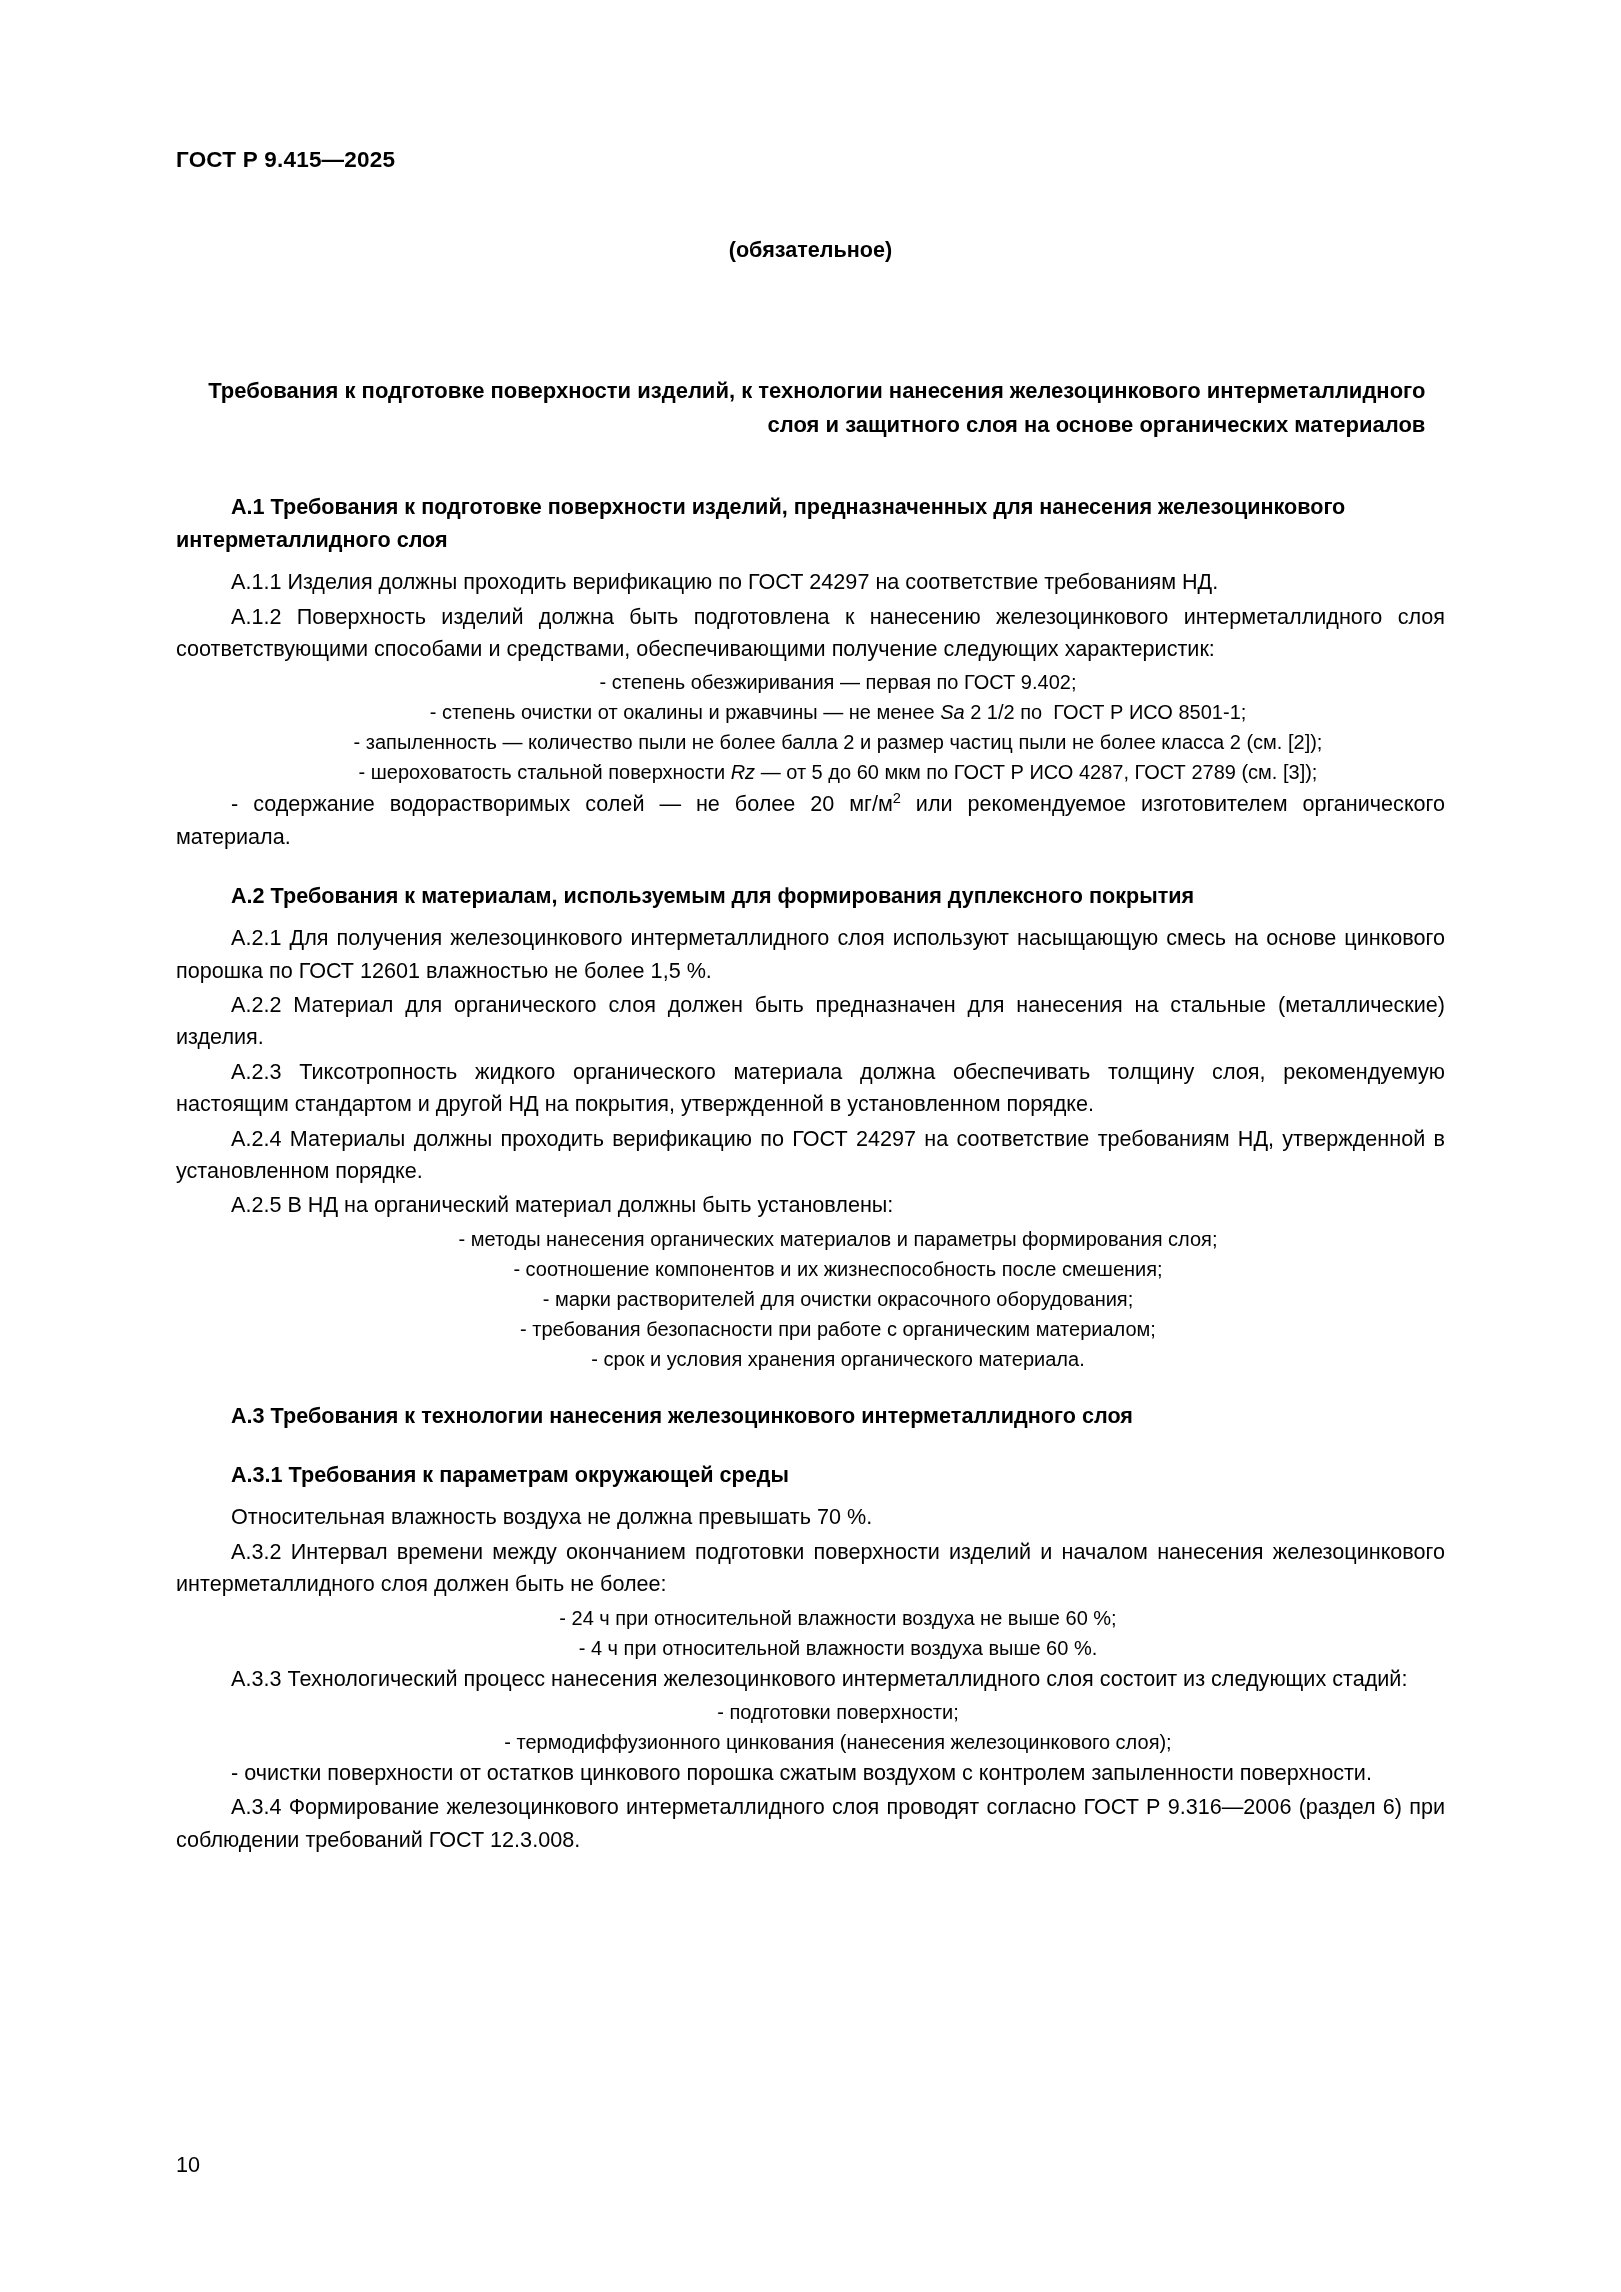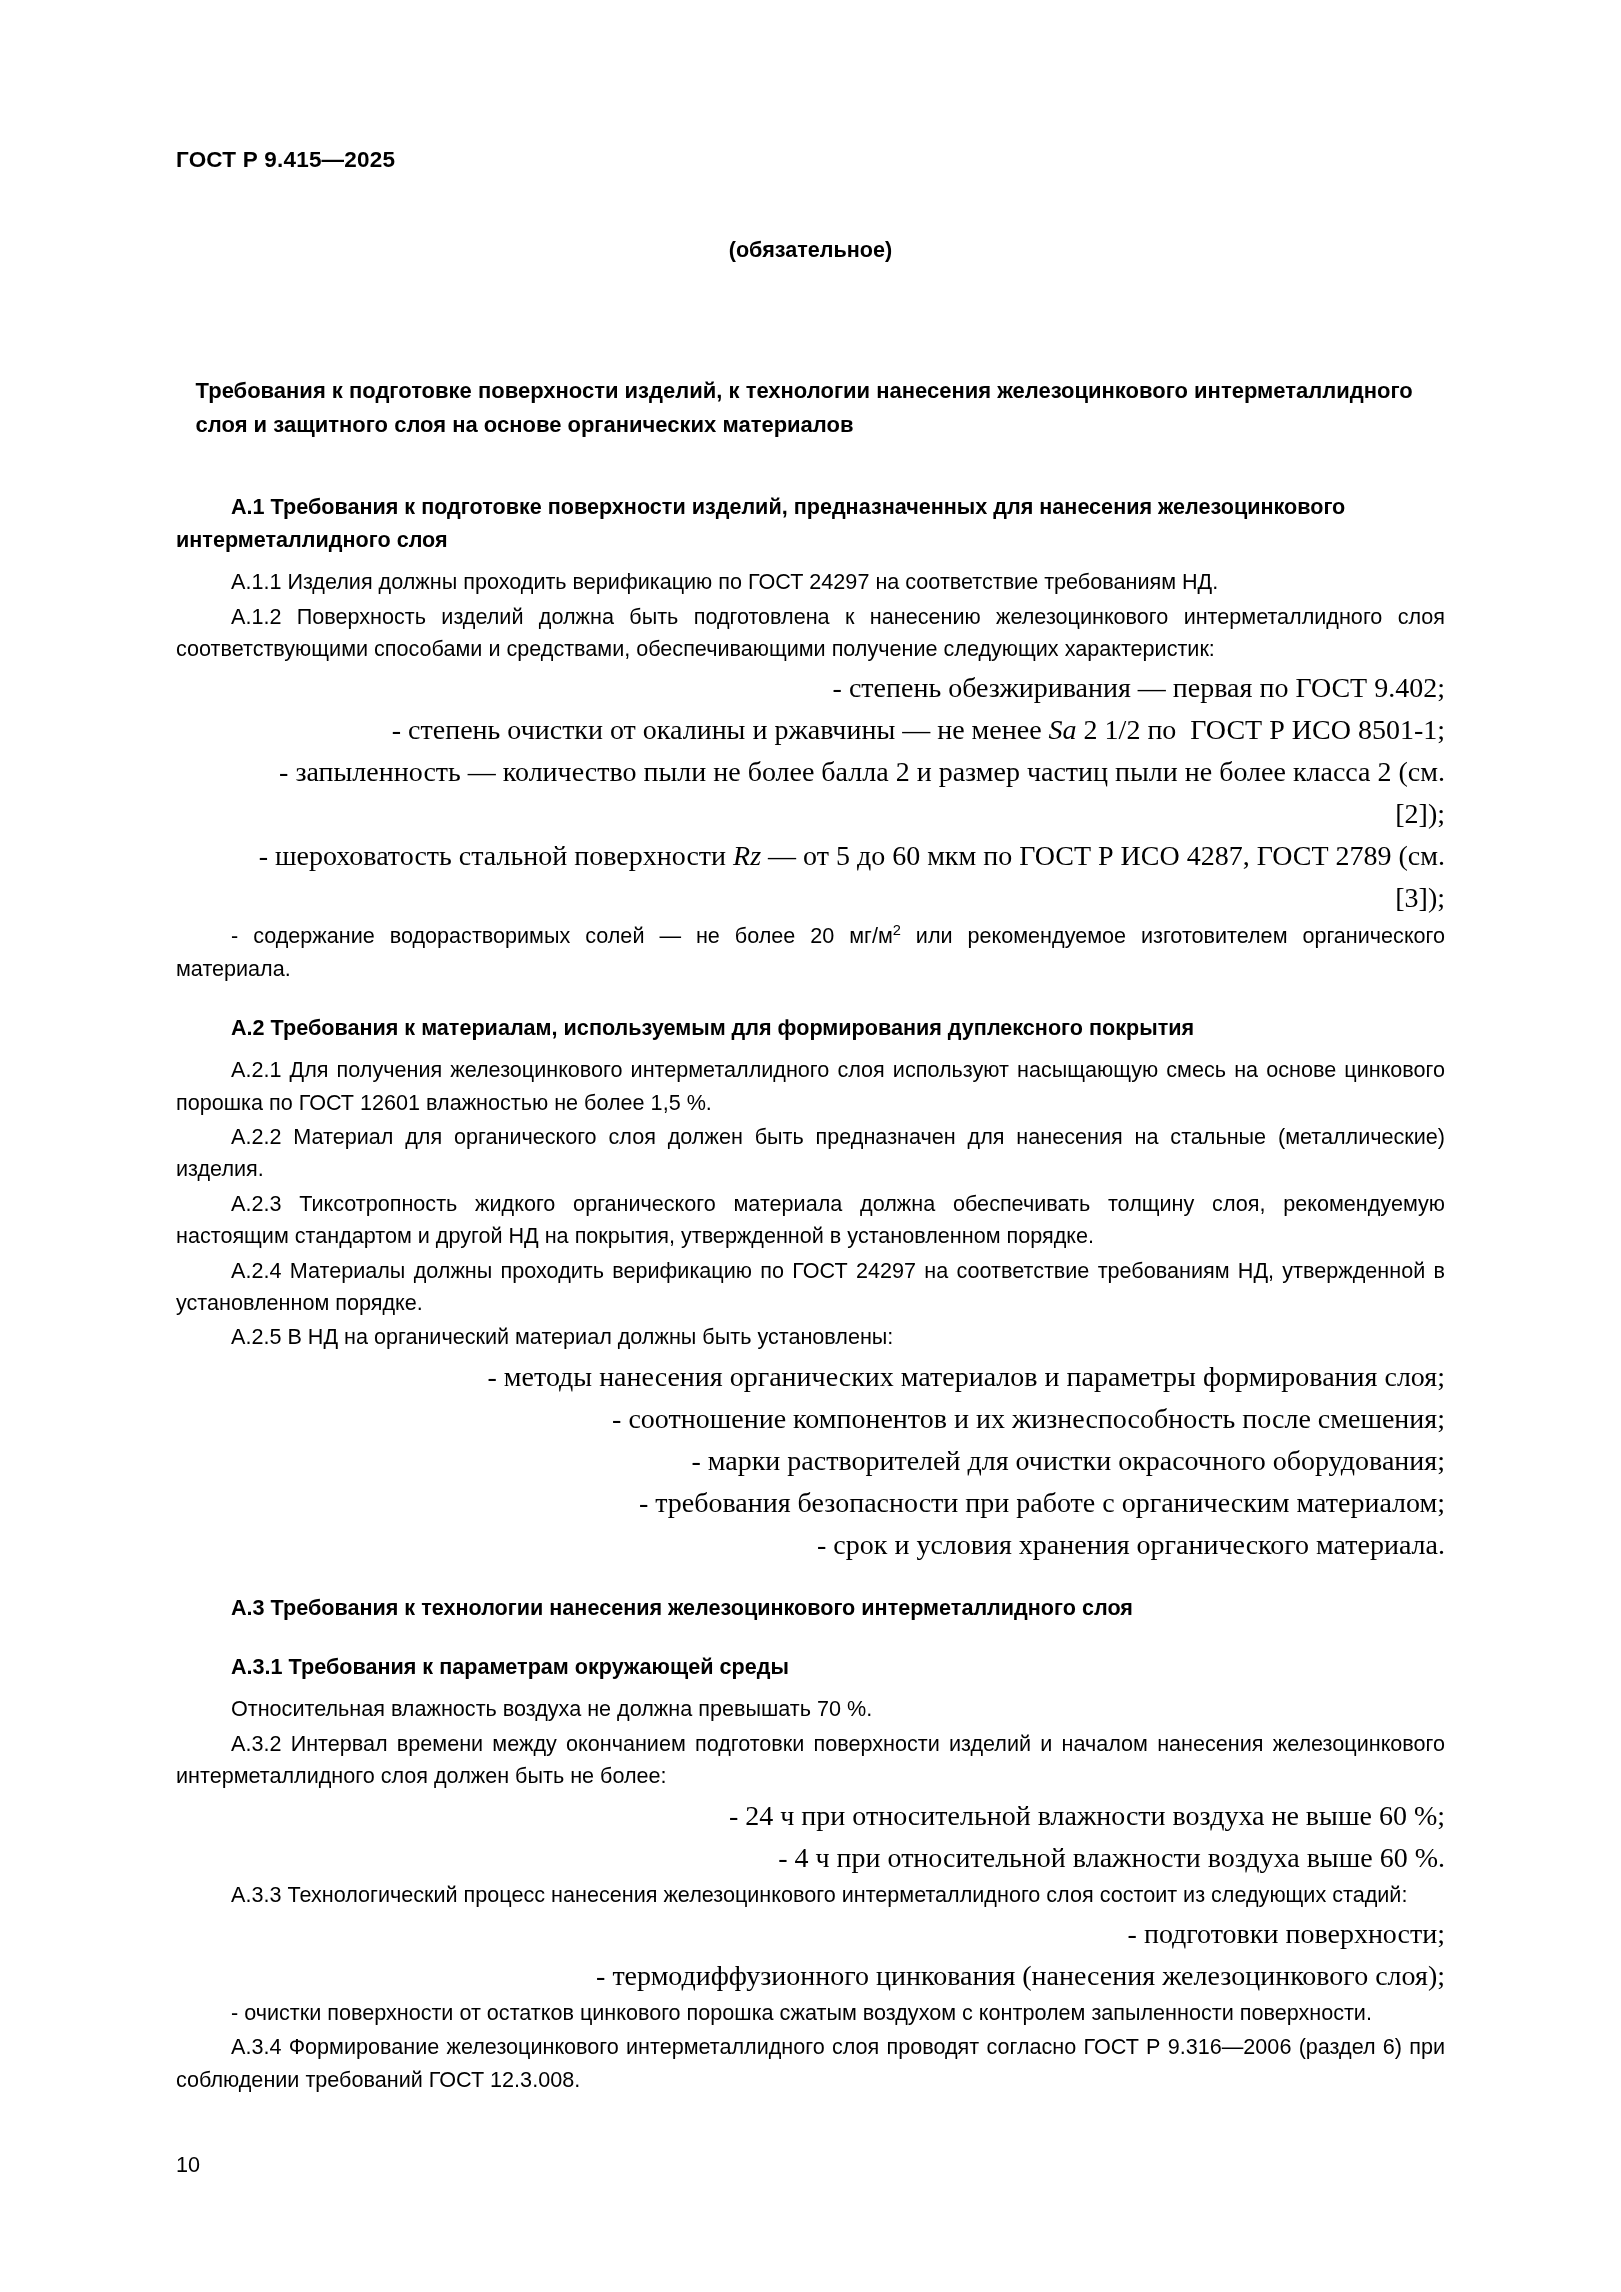--- a/index.html
+++ b/index.html
@@ -30,21 +30,21 @@
     text-align: center;
     font-size: 21.6px;
     font-weight: bold;
     line-height: 1.5;
     margin-bottom: 108px;
   }
   .appendix-block div {
     font-weight: bold;
   }
   .main-title {
-    text-align: left;
+    text-align: right;
     font-size: 22px;
     font-weight: bold;
     line-height: 1.55;
     margin: 0 19.6px 47px 19.6px;
   }
   .sec-head {
     font-size: 21.6px;
     font-weight: bold;
     line-height: 1.55;
     text-indent: 55px;
@@ -59,26 +59,25 @@
     line-height: 1.5;
     margin: 0 0 2px 0;
     text-indent: 55px;
     text-align: justify;
   }
   p.para.just {
     text-align: justify;
     text-justify: inter-word;
   }
   p.dash {
-    font-size: 28px;
+    font-size: 20px;
     line-height: 1.5;
     margin: 0;
     text-indent: 55px;
-    text-align: right;
-    font-family: Liberation Serif, serif;
+    text-align: center;
   }
   .page-number {
     position: absolute;
     left: 176px;
     bottom: 112px;
     font-size: 21.6px;
   }
   sup { font-size: 0.68em; vertical-align: super; }
   i { font-style: italic; }
 </style>

